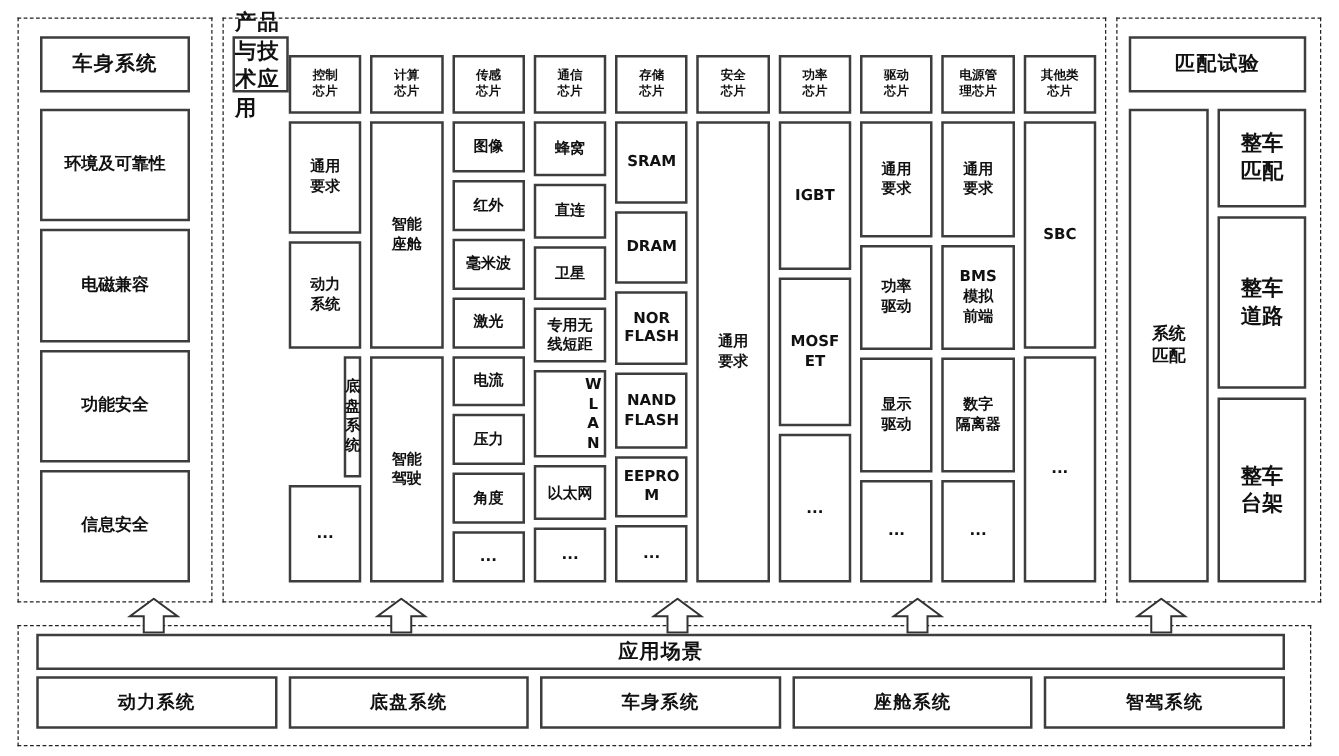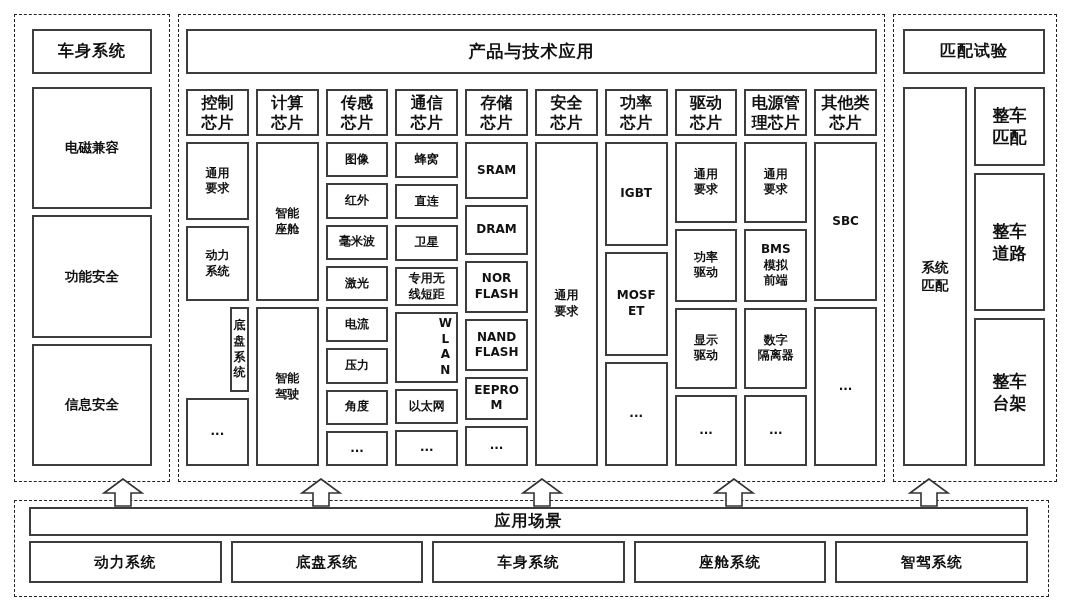--- a/index.html
+++ b/index.html
@@ -29,28 +29,28 @@
     text-align:center; white-space:pre-line; line-height:1.3;
     word-break:break-word;
   }
 
   
   .sec-base { width:156px; display:flex; flex-direction:column; padding:14px 17px 15px 17px; }
   .sec-base .v-list { flex:1; margin-top:13px; display:flex; flex-direction:column; gap:6px; }
   .sec-base .box { font-size:13.5px; flex:1; }
 
   
-  .sec-products { flex:1; display:flex; flex-direction:column; padding:14px 7px 15px 7px; }
+  .sec-products { flex:1; display:flex; flex-direction:row; padding:14px 7px 15px 7px; }
   .sec-products .title-box { font-size:17px; }
   .columns { flex:1; margin-top:15px; display:flex; gap:7px; }
   .col { flex:1; min-width:0; display:flex; flex-direction:column; gap:6px; }
   .col-header {
     border:2px solid #3d3d3d; flex:0 0 47px;
     display:flex; align-items:center; justify-content:center;
-    text-align:center; font-size:16px; white-space:pre-line; line-height:1.25;
+    text-align:center; font-size:10px; white-space:pre-line; line-height:1.25;
   }
   .col .box { font-size:12px; padding:2px 3px; flex:1; }
 
   
   .sec-matching { width:164px; display:flex; flex-direction:column; padding:14px 11px 15px 9px; }
   .match-body { flex:1; margin-top:13px; display:flex; gap:7px; }
   .match-body .tall { flex:0 0 64px; font-size:13.5px; }
   .match-body .v-list { flex:1; display:flex; flex-direction:column; gap:7px; }
   .match-body .v-list .box { font-size:17px; }
 
@@ -74,20 +74,21 @@
 </head>
 <body>
 
 <div class="page">
 
   <div class="top-row">
 
     <section class="dashed sec-base">
       <div class="title-box">车身系统</div>
       <div class="v-list" id="base-items">
+          <div class="box" style="flex-grow: 1;">环境及可靠性</div>
           <div class="box" style="flex-grow: 1;">电磁兼容</div>
           <div class="box" style="flex-grow: 1;">功能安全</div>
           <div class="box" style="flex-grow: 1;">信息安全</div>
         </div>
     </section>
 
     <section class="dashed sec-products">
       <div class="title-box">产品与技术应用</div>
       <div class="columns" id="product-columns">
           <div class="col">

